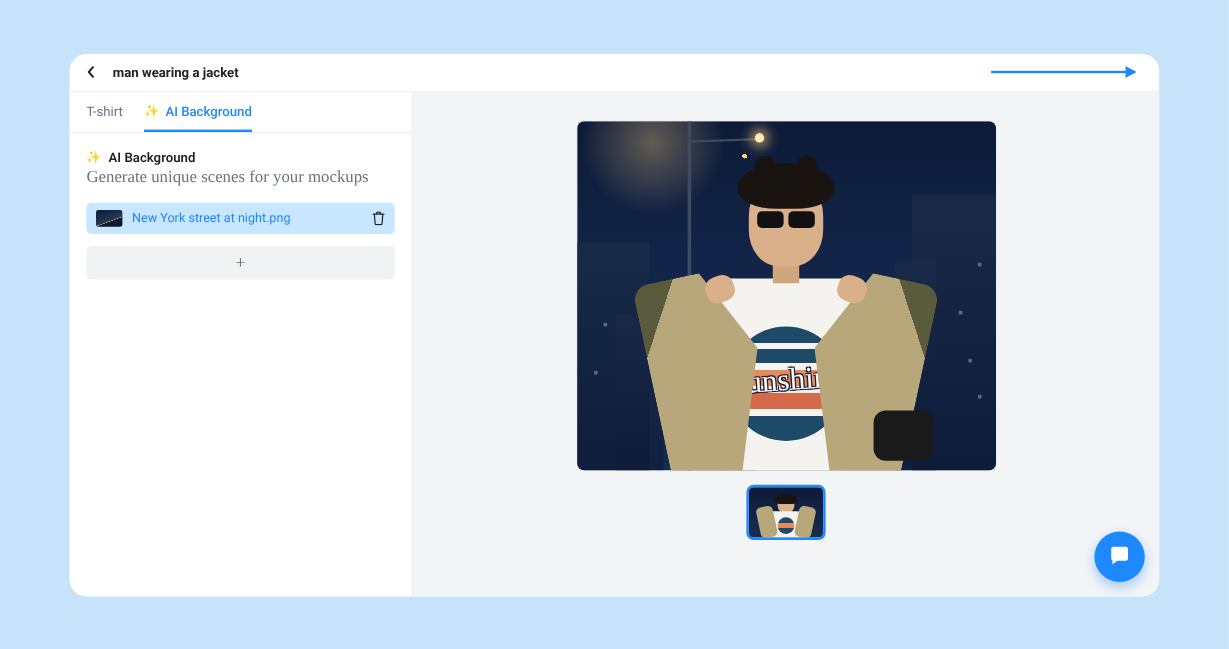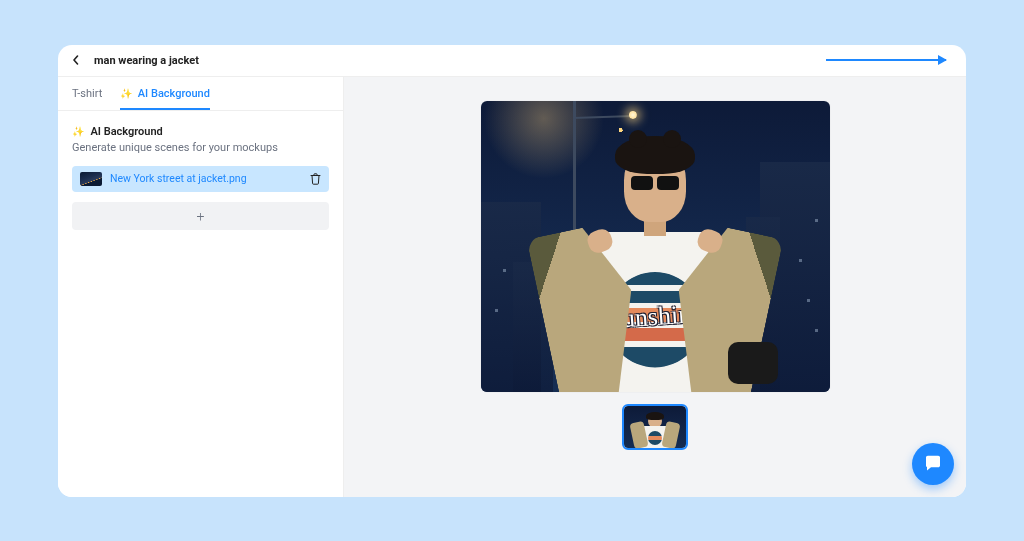--- a/index.html
+++ b/index.html
@@ -121,23 +121,24 @@
     .panel-title {
       font-size: 11px;
       font-weight: 600;
       color: #222;
       display: flex;
       align-items: center;
       gap: 6px;
       margin-bottom: 3px;
     }
     .panel-desc {
-      font-size: 11px;
+      font-size: 14px;
       color: #6b7280;
       margin-bottom: 12px;
+      font-family: Liberation Serif, serif;
     }
 
     .file-chip {
       background: #c8e6ff;
       border-radius: 4px;
       padding: 6px 8px;
       display: flex;
       align-items: center;
       gap: 8px;
       margin-bottom: 10px;
@@ -354,21 +355,21 @@
 
       <div class="panel">
         <div class="panel-title">
           <span class="sparkles">✨</span>
           <span>AI Background</span>
         </div>
         <div class="panel-desc">Generate unique scenes for your mockups</div>
 
         <div class="file-chip">
           <div class="file-thumb"></div>
-          <div class="file-name">New York street at jacket.png</div>
+          <div class="file-name">New York street at night.png</div>
           <div class="trash">
             <svg width="11" height="12" viewBox="0 0 11 12">
                 <path d="M1 2.5h9M4 2.5V1.3c0-.3.2-.5.5-.5h2c.3 0 .5.2.5.5v1.2M2 2.5l.6 8c0 .4.3.7.7.7h4.4c.4 0 .7-.3.7-.7l.6-8" stroke="#222" stroke-width="1" fill="none" stroke-linecap="round" stroke-linejoin="round"></path>
               </svg>
           </div>
         </div>
 
         <div class="add-row">
           <span>+</span>
         </div>

